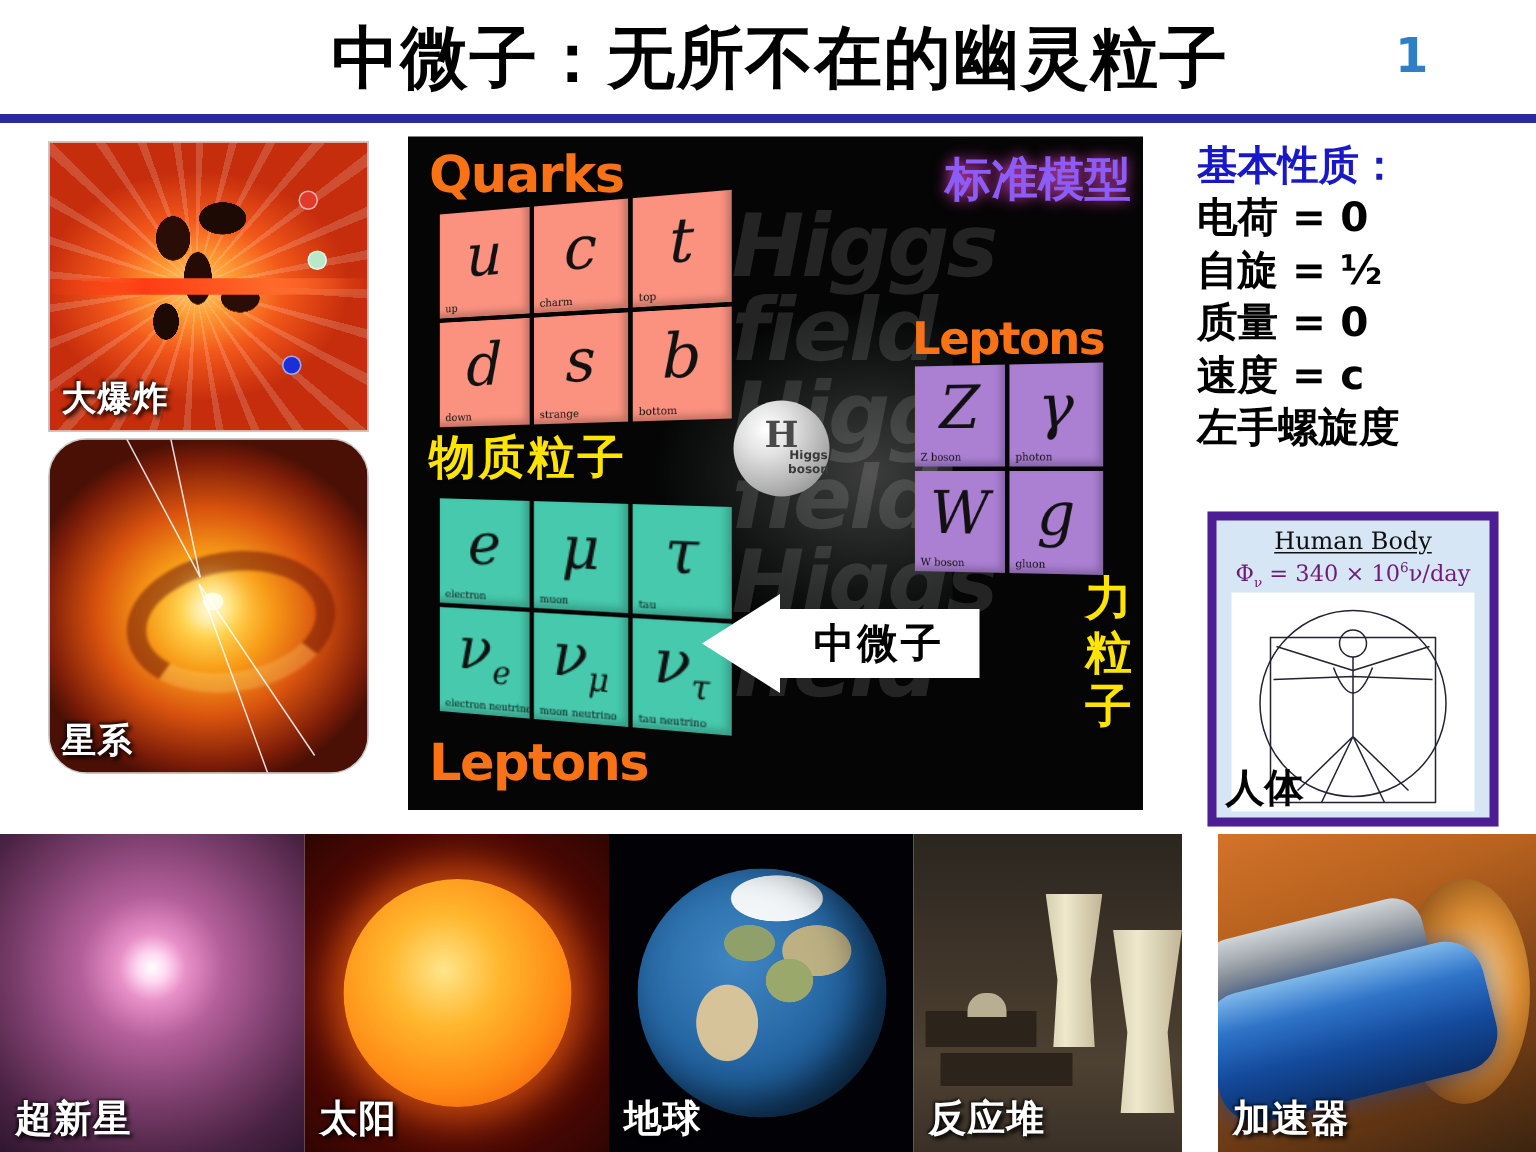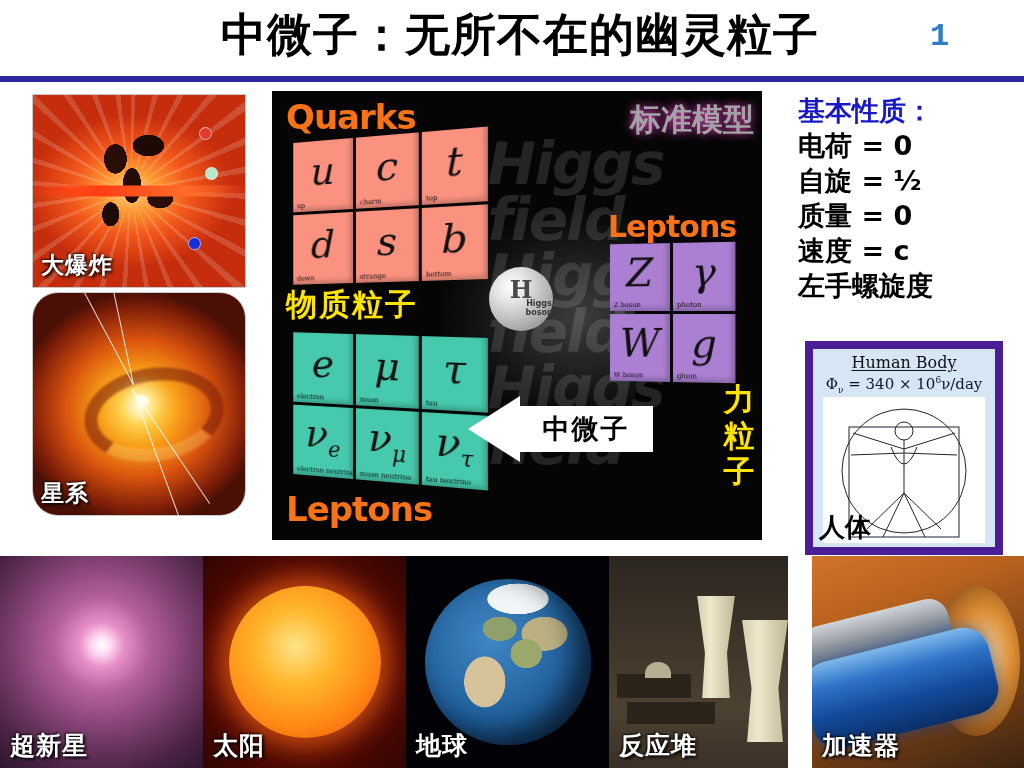--- a/index.html
+++ b/index.html
@@ -4,21 +4,21 @@
 <style>
   html,body{margin:0;padding:0;}
   body{
     width:1024px;height:768px;background:#ffffff;overflow:hidden;
     font-family:"DejaVu Sans","Liberation Sans",sans-serif;
     position:relative;
   }
   .slide{position:absolute;inset:0;}
 
   
-  .header{position:absolute;left:0;top:0;width:808px;height:80px;font-family:Liberation Mono, monospace;}
+  .header{position:absolute;left:0;top:0;width:808px;height:80px;}
   .title{
     position:absolute;left:150px;top:8px;width:740px;height:62px;
     font-size:45px;font-weight:bold;color:#000;letter-spacing:1px;
     text-align:center;line-height:62px;white-space:nowrap;
   }
   .slide-no{
     position:absolute;left:930px;top:18px;width:40px;
     font-size:32px;font-weight:bold;color:#2f7fc4;text-align:left;
   }
   .rule{position:absolute;left:0;top:76px;width:1024px;height:6px;background:#2a2a9e;}
@@ -78,21 +78,21 @@
     line-height:56px;overflow:hidden;letter-spacing:-2px;
   }
   #sm-panel .glowbeam{
     position:absolute;left:34%;top:26%;width:40%;height:48%;
     background:radial-gradient(ellipse at 72% 50%, rgba(255,255,255,.22), rgba(180,220,215,.06) 55%, transparent 72%);
   }
   .sm-head{position:absolute;color:#f97316;font-weight:bold;letter-spacing:-1px;z-index:5;}
   #sm-quarks{left:14px;top:6px;font-size:34px;}
   #sm-leptons{left:14px;top:398px;font-size:34px;}
   #sm-forces{left:336px;top:118px;font-size:30px;}
-  #sm-title{position:absolute;right:8px;top:8px;font-size:31px;font-weight:bold;color:#a3a3a3;
+  #sm-title{position:absolute;right:8px;top:8px;font-size:31px;font-weight:bold;color:#8b5cf6;
     text-shadow:0 0 9px rgba(255,73,216,.85);z-index:6;white-space:nowrap;}
   .sm-zh{position:absolute;color:#ffe400;font-weight:bold;z-index:6;
     text-shadow:1px 1px 2px #000;}
   #sm-matter{left:14px;top:193px;font-size:31px;letter-spacing:2px;}
   #sm-force-zh{right:6px;top:290px;font-size:31px;width:34px;line-height:36px;text-align:center;}
 
   .grid{position:absolute;display:grid;gap:3px;z-index:4;}
   .cell{position:relative;display:flex;align-items:center;justify-content:center;
     box-shadow:inset -3px -3px 5px rgba(0,0,0,.22);}
   .cell .sym{font-family:"DejaVu Serif","Liberation Serif",serif;font-style:italic;
@@ -122,26 +122,26 @@
   #nu-arrow .bar{position:absolute;left:51px;top:10px;width:134px;height:46px;background:#fff;
     display:flex;align-items:center;justify-content:center;}
   #nu-arrow .bar span{font-size:27px;font-weight:bold;color:#000;letter-spacing:2px;}
 
   
   #props{position:absolute;left:798px;top:94px;width:226px;}
   #props .ph{font-size:27px;font-weight:bold;color:#1818c8;line-height:34px;letter-spacing:0px;white-space:nowrap;}
   #props .pl{font-size:27px;font-weight:bold;color:#000;line-height:35px;white-space:nowrap;}
 
   #humanbody{position:absolute;left:805px;top:341px;width:182px;height:198px;
-    background:#d6e6f5;border:8px solid #4c1d95;overflow:hidden;}
+    background:#d6e6f5;border:6px solid #4c1d95;overflow:hidden;}
   #humanbody .hb-t{position:absolute;left:0;top:4px;width:100%;text-align:center;
     font-family:"DejaVu Serif","Liberation Serif",serif;font-size:16px;color:#101010;}
   #humanbody .hb-t u{text-decoration:underline;text-underline-offset:2px;}
   #humanbody .hb-f{position:absolute;left:0;top:26px;width:100%;text-align:center;
-    font-family:"DejaVu Serif","Liberation Serif",serif;font-size:15px;color:#0f172a;white-space:nowrap;}
+    font-family:"DejaVu Serif","Liberation Serif",serif;font-size:15px;color:#701a75;white-space:nowrap;}
   #humanbody .hb-f sup{font-size:9px;}
   #humanbody .hb-f sub{font-size:9px;}
   #humanbody .canvasbox{position:absolute;left:10px;top:48px;width:162px;height:146px;background:#fff;}
   #humanbody .hb-cap{position:absolute;left:6px;bottom:2px;font-size:26px;font-weight:bold;color:#000;z-index:4;}
 
   
   .strip{position:absolute;top:556px;height:212px;overflow:hidden;}
   .strip .cap{position:absolute;left:10px;bottom:6px;color:#fff;font-size:25px;font-weight:bold;
     text-shadow:2px 2px 3px rgba(0,0,0,.95),-1px -1px 2px rgba(0,0,0,.85);letter-spacing:1px;z-index:8;white-space:nowrap;}
   #strip-supernova{left:0;width:203px;

